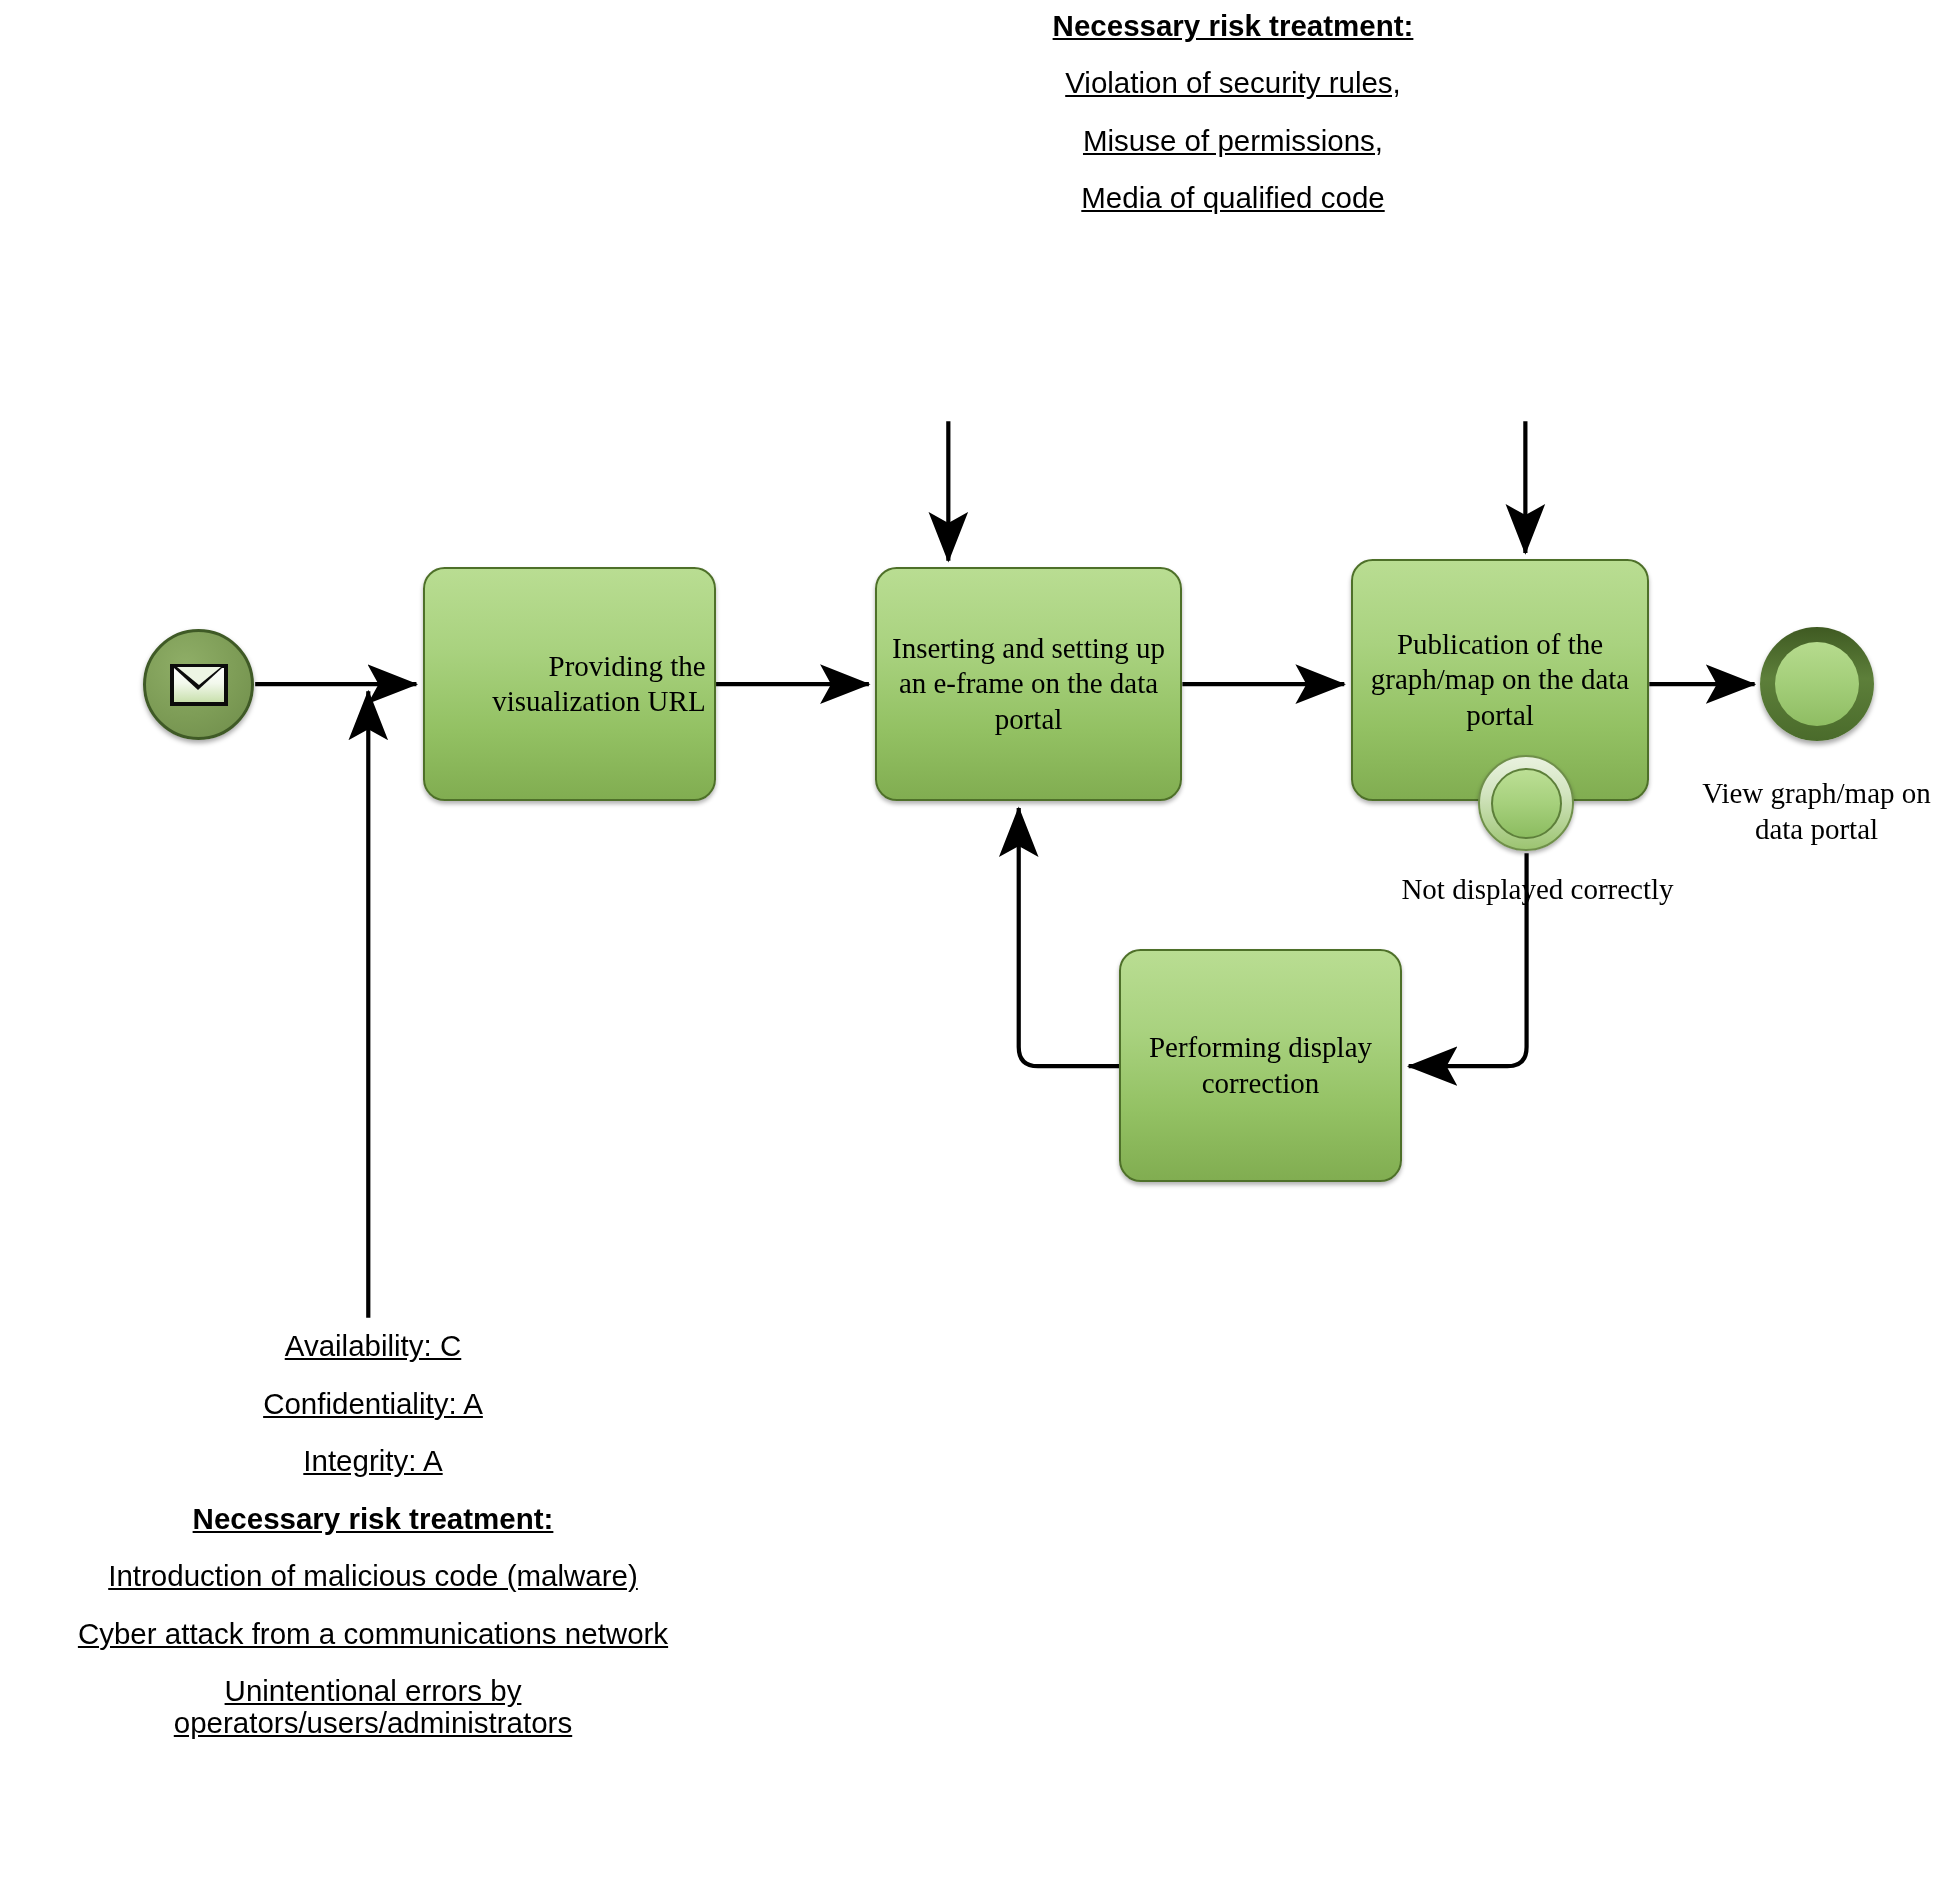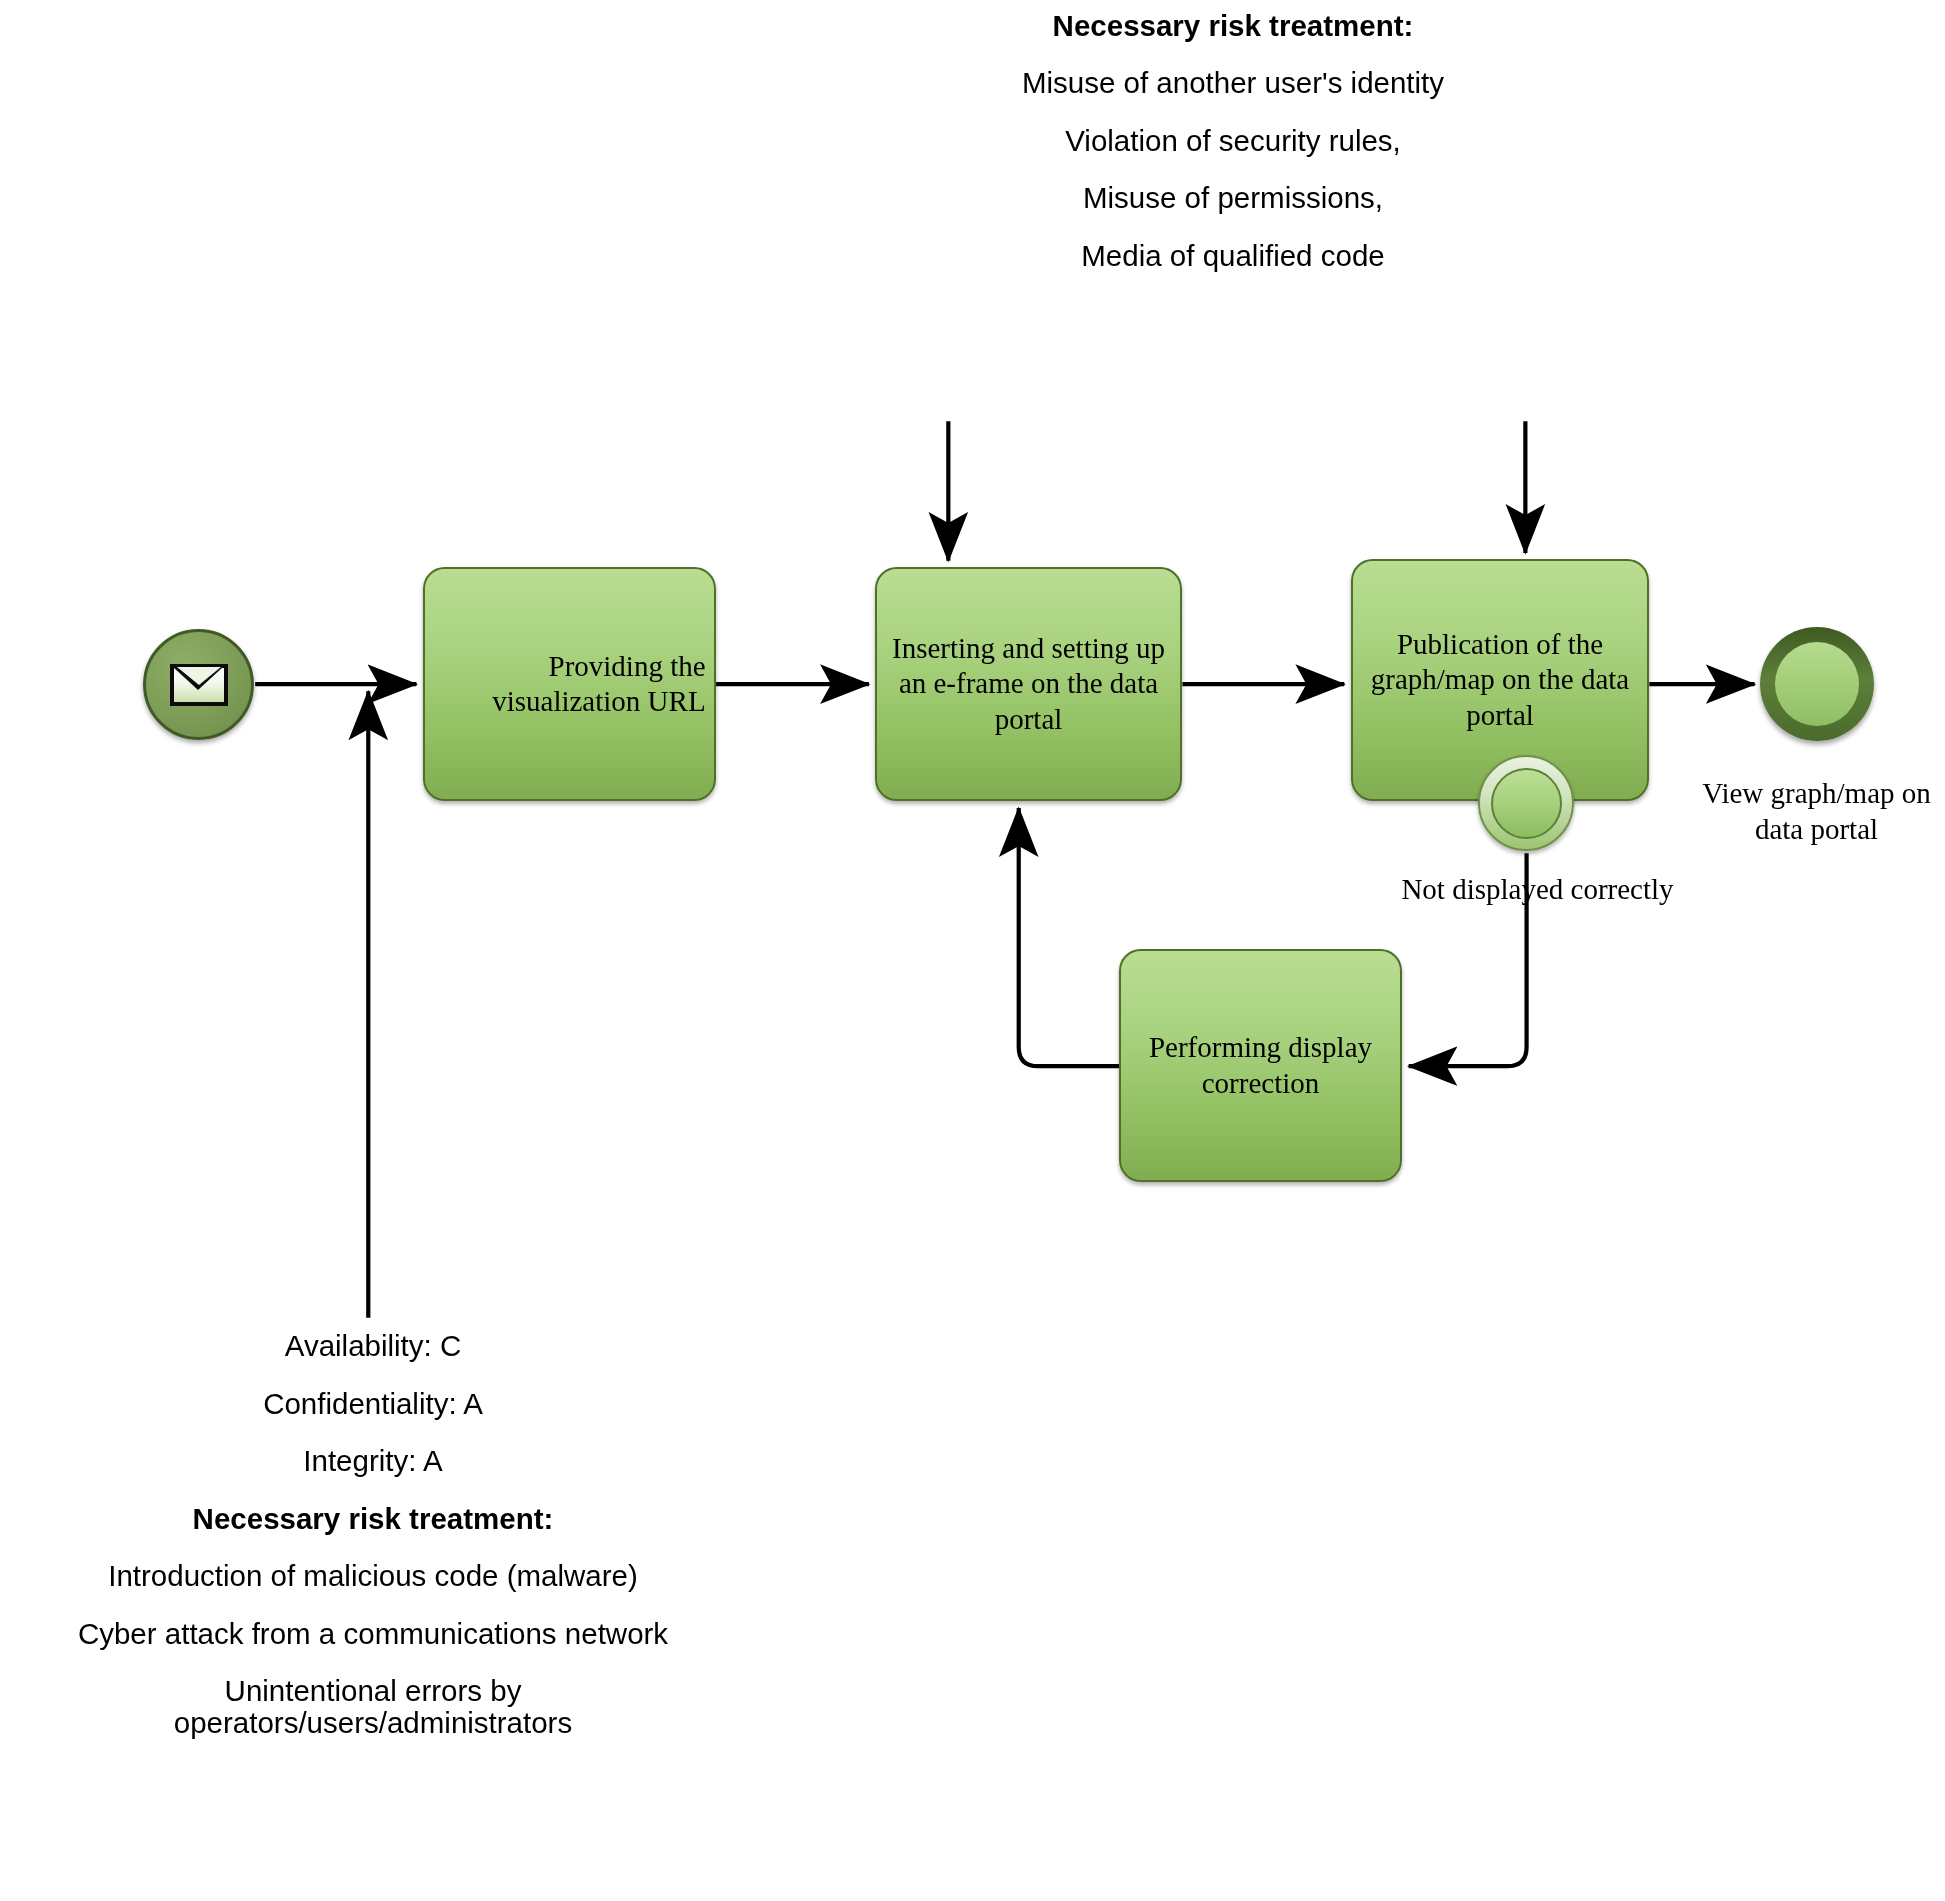--- a/index.html
+++ b/index.html
@@ -3,21 +3,21 @@
 <meta charset="utf-8">
 <style>
   html,body{margin:0;padding:0;background:#fff;}
   body{width:1946px;height:1902px;position:relative;overflow:hidden;
        font-family:"Liberation Serif",serif;}
   .stage{position:absolute;left:0;top:0;width:1946px;height:1902px;}
   svg.wires{position:absolute;left:0;top:0;width:1946px;height:1902px;pointer-events:none;}
 
   
   .annot{position:absolute;font-family:"Liberation Sans",sans-serif;color:#000;
-         text-align:center;line-height:1.0;}
+         text-align:center;line-height:1.0;text-decoration:underline;}
   .annot .ln{display:block;white-space:nowrap;}
   .annot .hd{font-weight:bold;}
 
   #annot-top{left:764px;top:10.8px;width:938px;font-size:29.5px;}
   #annot-top .ln{margin-bottom:28px;}
   #annot-bottom{left:-48px;top:1331px;width:842px;font-size:29.5px;}
   #annot-bottom .ln{margin-bottom:28px;}
 
   
   .task{position:absolute;border:2.4px solid #4e7029;border-radius:21.7px;
@@ -103,21 +103,20 @@
       <path d="M2535,700 L2535,919" marker-end="url(#arw)"></path>
 
       <path d="M2537,1418 L2537,1740 Q2537,1772 2505,1772 L2341,1772" marker-end="url(#arw)"></path>
 
       <path d="M1860,1772 L1725,1772 Q1693,1772 1693,1740 L1693,1343" marker-end="url(#arw)"></path>
     </g>
   </svg>
 
   <div class="annot" id="annot-top">
     <span class="ln hd">Necessary risk treatment:</span>
-    <span class="ln">Misuse of another user's identity</span>
     <span class="ln">Violation of security rules,</span>
     <span class="ln">Misuse of permissions,</span>
     <span class="ln">Media of qualified code</span>
   </div>
 
   <div class="annot" id="annot-bottom">
     <span class="ln">Availability: C</span>
     <span class="ln">Confidentiality: A</span>
     <span class="ln">Integrity: A</span>
     <span class="ln hd">Necessary risk treatment:</span>

